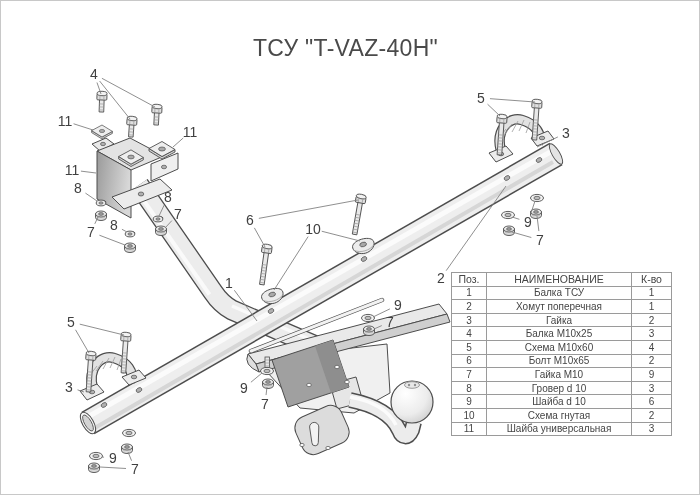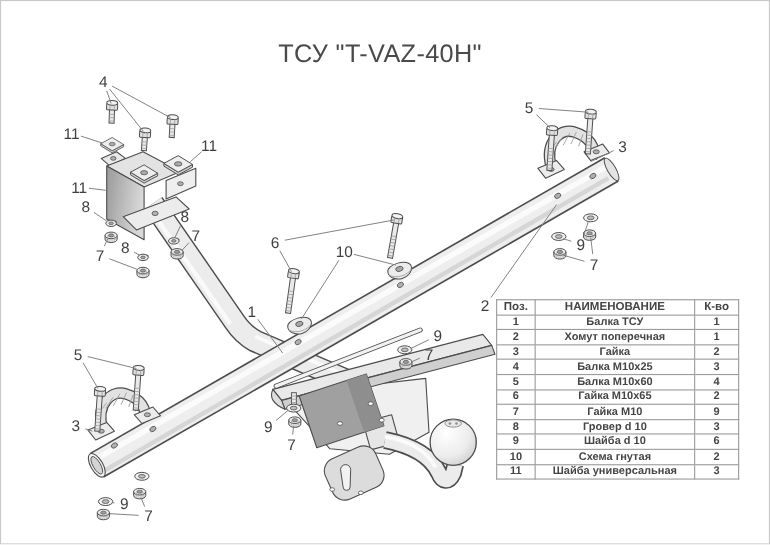--- a/index.html
+++ b/index.html
@@ -2,21 +2,21 @@
 <html><head>
 <meta charset="utf-8">
 <style>
   html,body{margin:0;padding:0;background:#fff}
   .stage{position:relative;width:700px;height:495px;background:#ffffff;border:1px solid #c8c8c8;
          box-sizing:border-box;overflow:hidden;font-family:"Liberation Sans",sans-serif}
   .title{position:absolute;left:252px;top:34px;font-size:23px;line-height:27px;color:#4a4a4a;letter-spacing:.3px}
   svg.diagram{position:absolute;left:0;top:0;width:700px;height:495px}
   .parts-table{position:absolute;left:450px;top:271px;width:220px;border-collapse:collapse;table-layout:fixed;
                font-size:10px;color:#454545;text-align:center;background:#fff}
-  .parts-table th,.parts-table td{border:1px solid #9a9a9a;padding:0 2px;height:12.6px;font-weight:bold;
+  .parts-table th,.parts-table td{border:1px solid #9a9a9a;padding:0 2px;height:12.6px;font-weight:normal;
                overflow:hidden;white-space:nowrap}
   .parts-table th{font-size:10.5px}
   col.c1{width:35px} col.c2{width:145px} col.c3{width:40px}
   
   .s{stroke:#4d4d4d;stroke-width:1;stroke-linejoin:round}
   .hole{fill:#b0b0b0;stroke:#4d4d4d;stroke-width:.7}
   .whole{fill:#fdfdfd;stroke:#4d4d4d;stroke-width:.7}
   .leader{stroke:#828282;stroke-width:.9;fill:none}
   .callout{font:14px "Liberation Sans",sans-serif;fill:#404040;text-anchor:middle}
   .thread{stroke:#9a9a9a;stroke-width:.7}
@@ -296,26 +296,26 @@
           <td>Гайка</td>
           <td>2</td>
         </tr>
         <tr>
           <td>4</td>
           <td>Балка М10х25</td>
           <td>3</td>
         </tr>
         <tr>
           <td>5</td>
-          <td>Балка М10х60</td>
+          <td>Схема М10х60</td>
           <td>4</td>
         </tr>
         <tr>
           <td>6</td>
-          <td>Гайка М10х65</td>
+          <td>Болт М10х65</td>
           <td>2</td>
         </tr>
         <tr>
           <td>7</td>
           <td>Гайка М10</td>
           <td>9</td>
         </tr>
         <tr>
           <td>8</td>
           <td>Гровер d 10</td>

